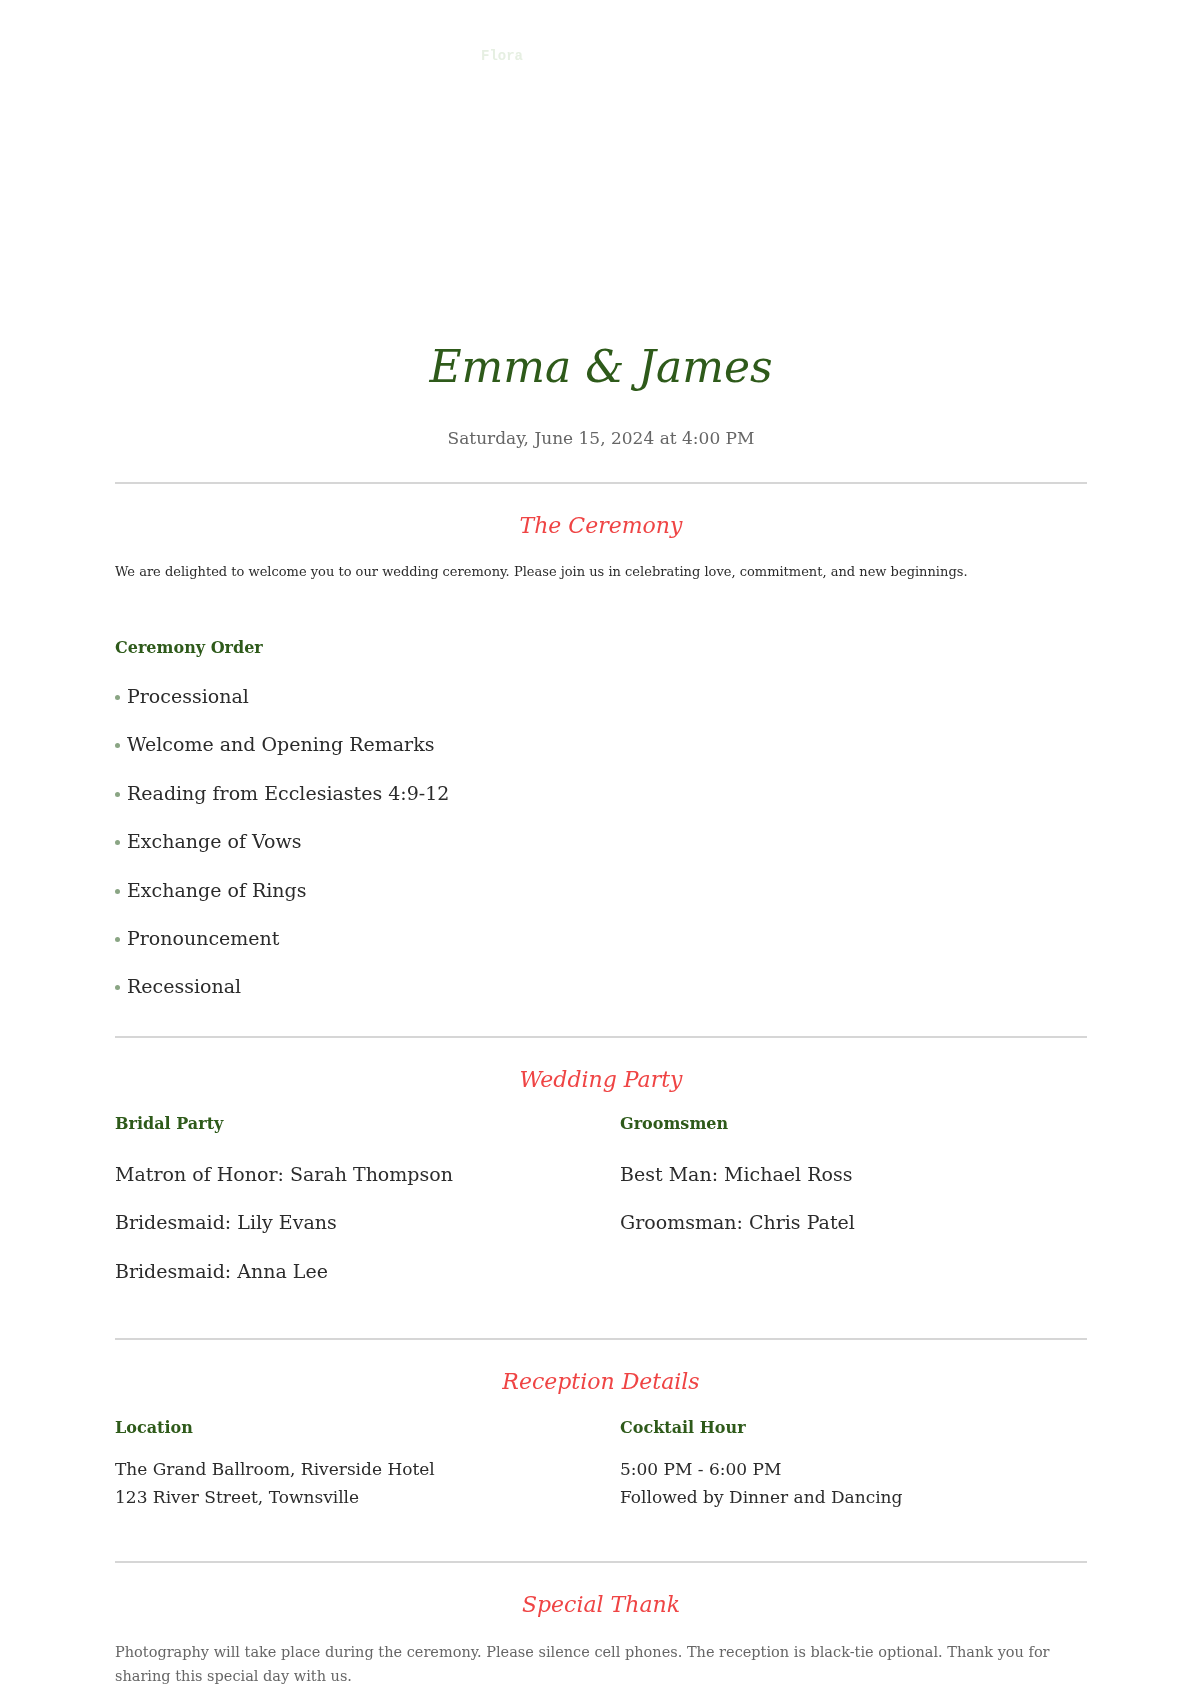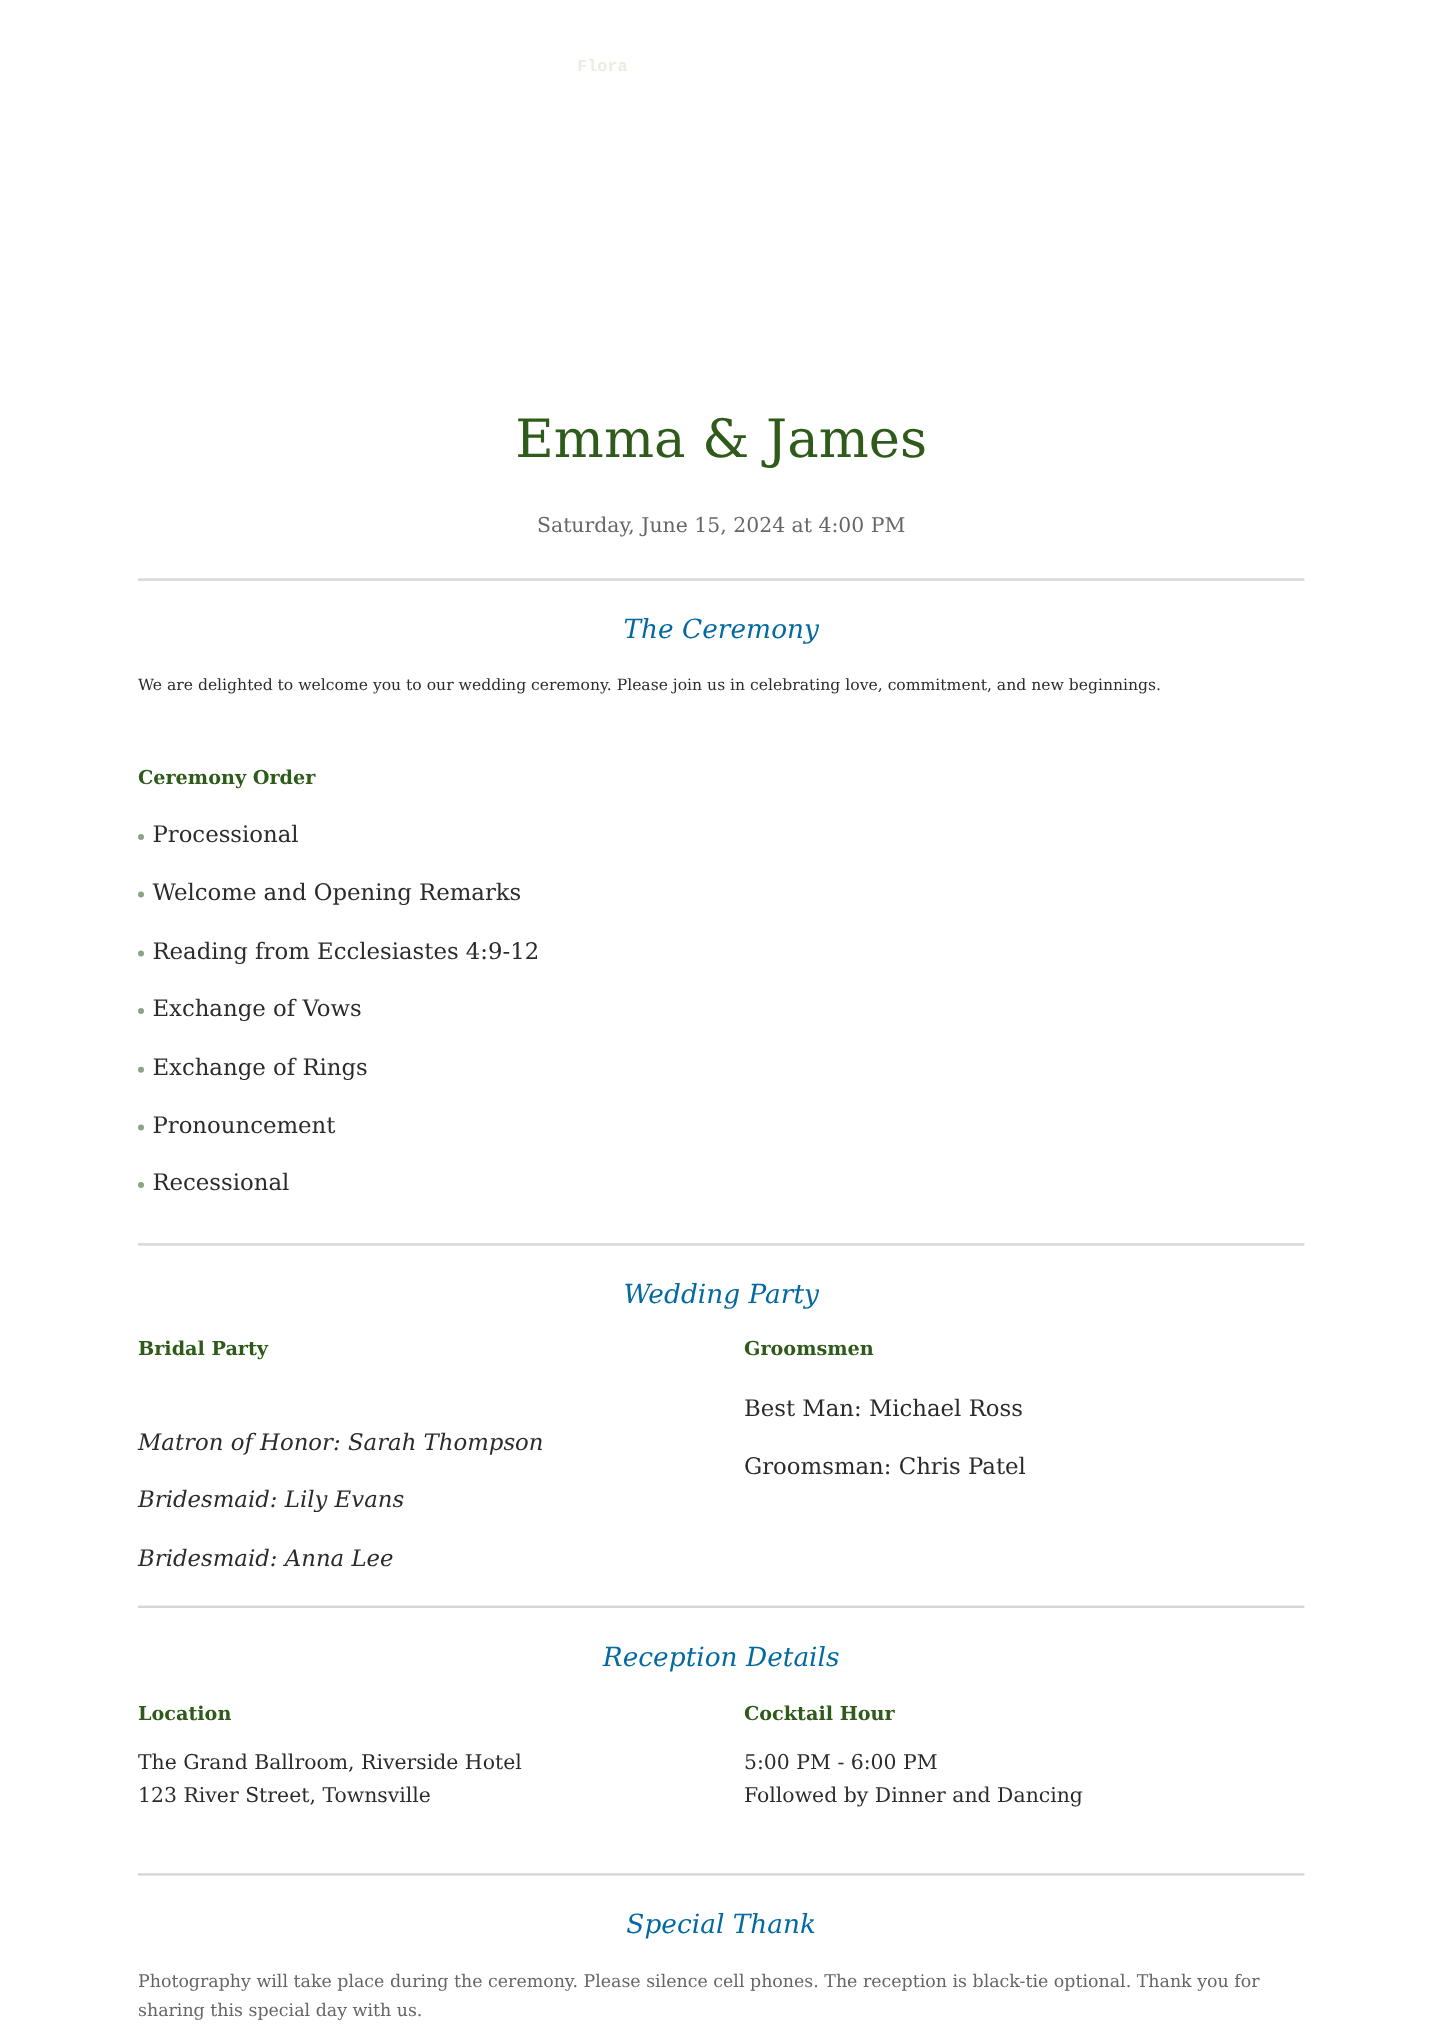--- a/index.html
+++ b/index.html
@@ -32,20 +32,21 @@
       top: 0;
       width: 972px;
     }
     .couple {
       position: absolute;
       top: 345px;
       left: 0;
       width: 972px;
       text-align: center;
       font-family: "DejaVu Serif", serif;
+      font-style: italic;
       font-size: 44px;
       color: #2e5a1a;
       letter-spacing: 0px;
       line-height: 1;
     }
     .date {
       position: absolute;
       top: 428px;
       left: 0;
       width: 972px;
@@ -62,21 +63,21 @@
       border-top: 2px solid #d6d6d6;
     }
     .section-title {
       position: absolute;
       left: 0;
       width: 972px;
       text-align: center;
       font-family: "DejaVu Serif", serif;
       font-style: italic;
       font-size: 22px;
-      color: #0369a1;
+      color: #ef4444;
     }
     .body-text {
       position: absolute;
       left: 0;
       width: 972px;
       font-size: 13px;
       line-height: 29px;
       color: #2b2b2b;
     }
     .sub-heading {
@@ -182,21 +183,21 @@
         <span class="bullet"></span>
         <span>Recessional</span>
       </li>
   </ul>
 
   <div class="divider" style="top:1036px;"></div>
 
   <div class="section-title" style="top:1067px;">Wedding Party</div>
 
   <div class="sub-heading" style="left:0; top:1114px;">Bridal Party</div>
-  <ul class="party-list" style="left:0; top:1191px;font-style:italic;">
+  <ul class="party-list" style="left:0; top:1163px;">
     <li>Matron of Honor: Sarah Thompson</li>
     <li>Bridesmaid: Lily Evans</li>
     <li>Bridesmaid: Anna Lee</li>
   </ul>
 
   <div class="sub-heading" style="left:505px; top:1114px;text-align:right;">Groomsmen</div>
   <ul class="party-list" style="left:505px; top:1163px;">
     <li>Best Man: Michael Ross</li>
     <li>Groomsman: Chris Patel</li>
   </ul>

